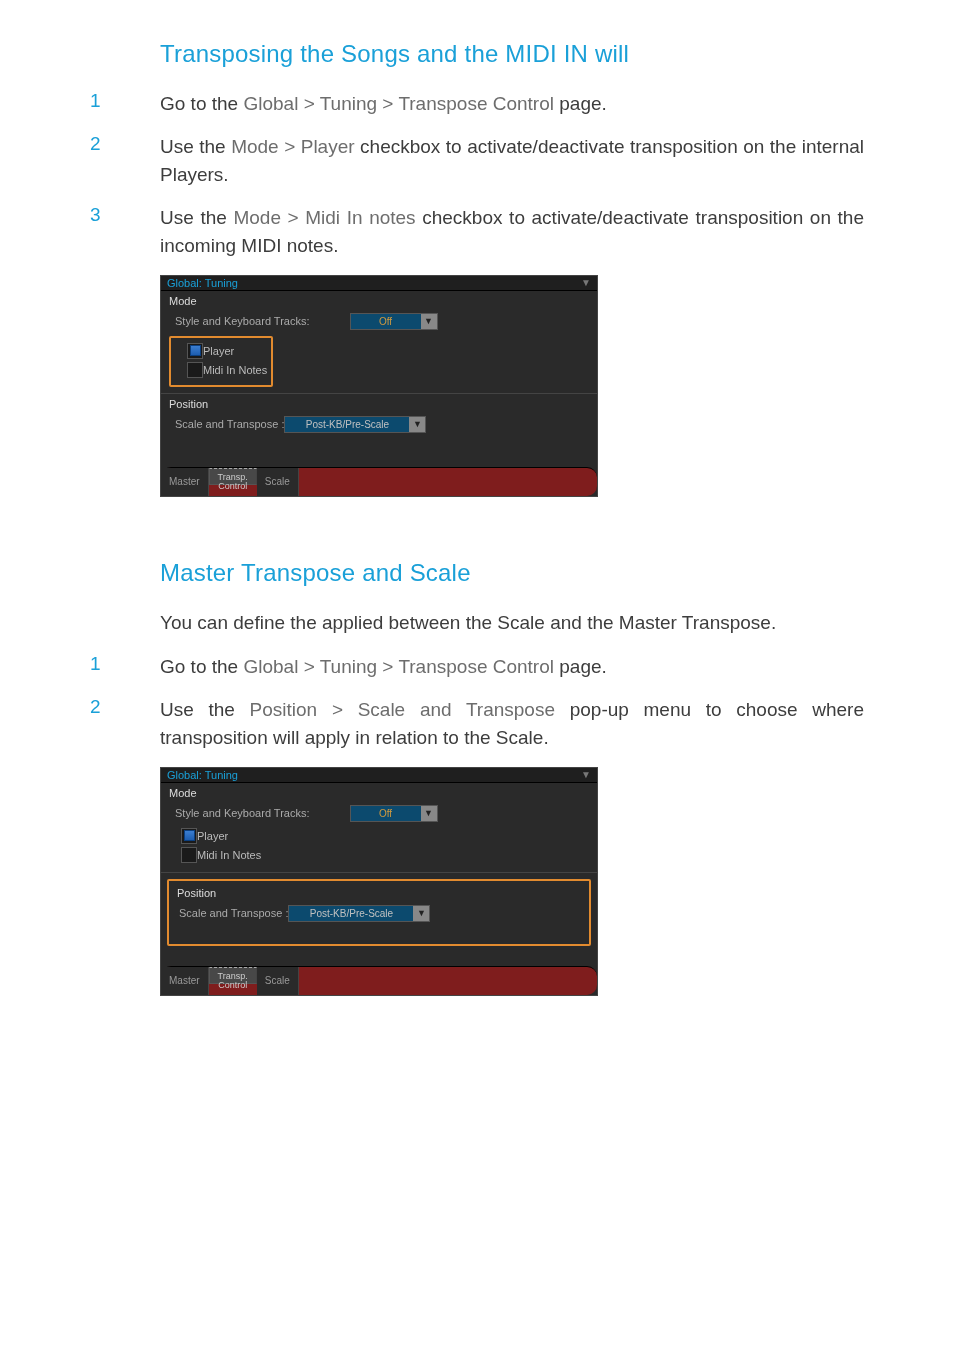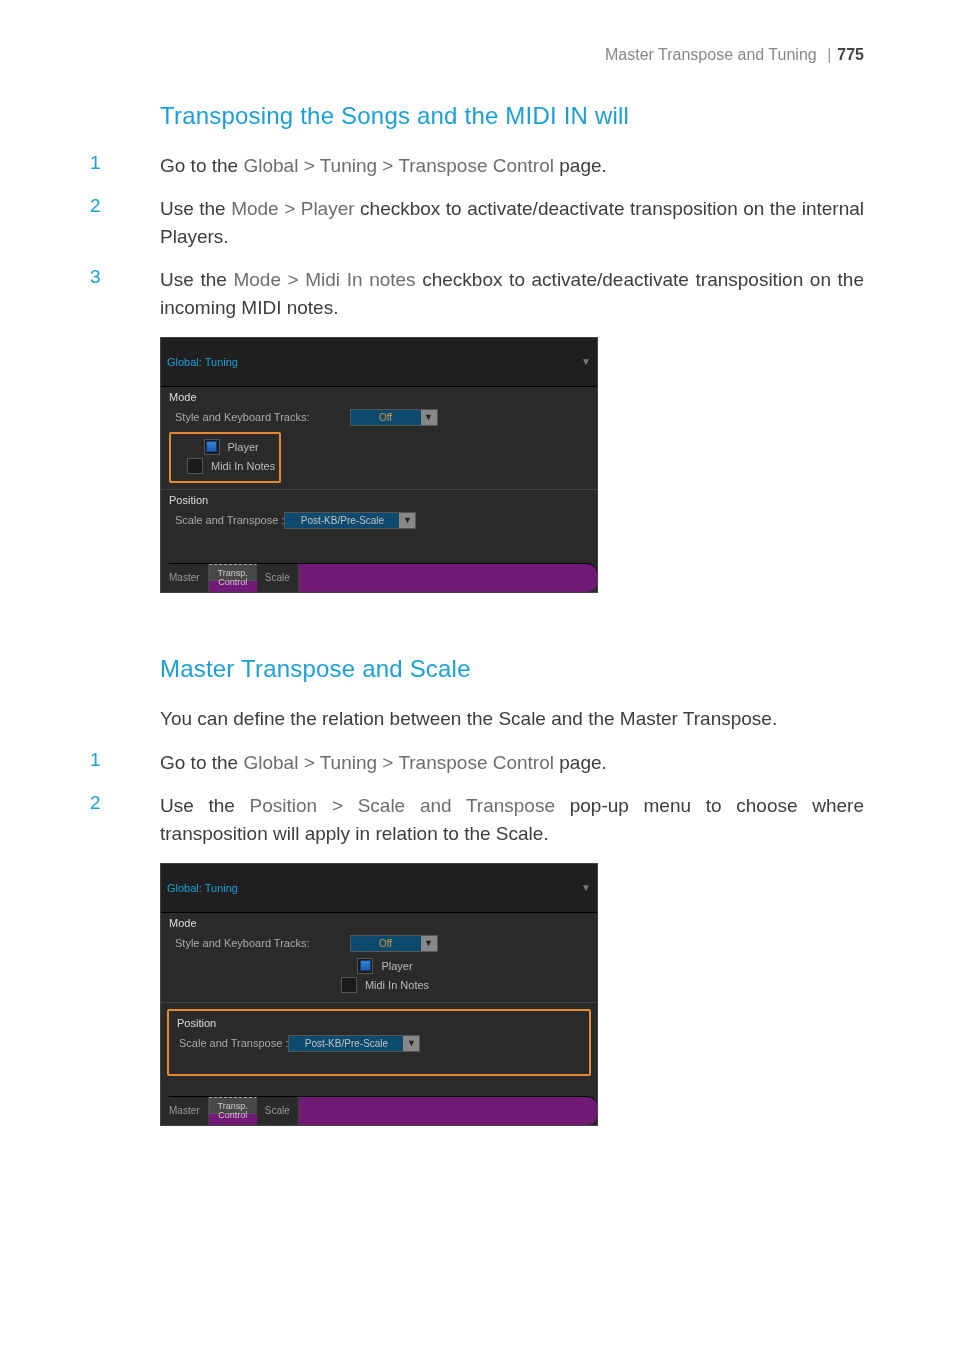--- a/index.html
+++ b/index.html
@@ -66,21 +66,21 @@
     font-family: Verdana, Arial, sans-serif;
     font-size: 11px;
     border: 1px solid #444;
     margin-top: 6px;
     margin-bottom: 10px;
     margin-left: 0;
   }
   .shot-title {
     background: #1f1f1f;
     color: #1aa0d8;
-    padding: 18px 6px;
+    padding: 1px 6px;
     font-size: 11px;
     border-bottom: 1px solid #000;
     display: flex;
     justify-content: space-between;
     align-items: center;
   }
   .shot-title .menu-drop {
     color: #777;
     font-size: 10px;
   }
@@ -114,27 +114,26 @@
     width: 16px;
     text-align: center;
     color: #222;
     background: #888;
     height: 100%;
     display:flex; align-items:center; justify-content:center;
     font-size: 9px;
   }
   .sel-off { width: 88px; }
   .sel-off .val { color: #d19a3f; }
-  .sel-pos { width: 132px; }
+  .sel-pos { width: 142px; }
   .chk {
-    display:flex; align-items:center; gap:8px;
+    display:flex; align-items:center; 
     margin: 3px 0 3px 12px;
     font-size: 11px;
     color: #bbb;
-    justify-content: center;
   }
   .chk .box {
     width: 16px; height: 16px;
     background: #1a1a1a;
     border: 1px solid #555;
     display:flex; align-items:center; justify-content:center;
   }
   .chk .box.checked::after {
     content:""; width:9px; height:9px;
     background: linear-gradient(#3b7ed1,#1d5db0);
@@ -146,21 +145,21 @@
     padding: 2px 4px 4px 4px;
     display:inline-block;
   }
   .hl-pos {
     border: 2px solid #e28b2f;
     border-radius: 2px;
     padding: 6px 8px 16px 8px;
   }
   .tabs {
     display:flex;
-    background: #701a75;
+    background: #7f1d1d;
     border-top:1px solid #000;
     height: 29px;
     align-items:stretch;
     border-radius:10px;
   }
   .tab {
     padding: 0 8px;
     font-size: 10px;
     color: #999;
     display:flex; align-items:center;
@@ -171,24 +170,20 @@
     background:#484848;
     color:#ccc;
     border-top: 1px dashed #aaa;
   }
   .tab .double { line-height: 0.95; font-size: 9px; text-align:center;margin-top:11px; }
 </style>
 </head>
 <body>
 
 <div class="page">
-  <div class="running-head">
-    <span>Master Transpose and Tuning</span>
-    <span class="sep">|</span><span class="pg">775</span>
-  </div>
 
   <div class="content">
     <h2 class="section">Transposing the Songs and the MIDI IN will</h2>
   </div>
 
   <div class="step">
     <div class="num">1</div>
     <div class="txt">
       <span>Go to the </span><span class="med">Global &gt; Tuning &gt; Transpose Control</span><span> page.</span>
     </div>
@@ -260,21 +255,21 @@
             <span>Scale</span>
           </div>
     </div>
   </div>
   </div>
 
   <div class="spacer-md"></div>
 
   <div class="content">
     <h2 class="section">Master Transpose and Scale</h2>
-    <p class="body">You can define the relation between the Scale and the Master Transpose.</p>
+    <p class="body">You can define the applied between the Scale and the Master Transpose.</p>
   </div>
 
   <div class="step">
     <div class="num">1</div>
     <div class="txt">
       <span>Go to the </span><span class="med">Global &gt; Tuning &gt; Transpose Control</span><span> page.</span>
     </div>
   </div>
 
   <div class="step">

